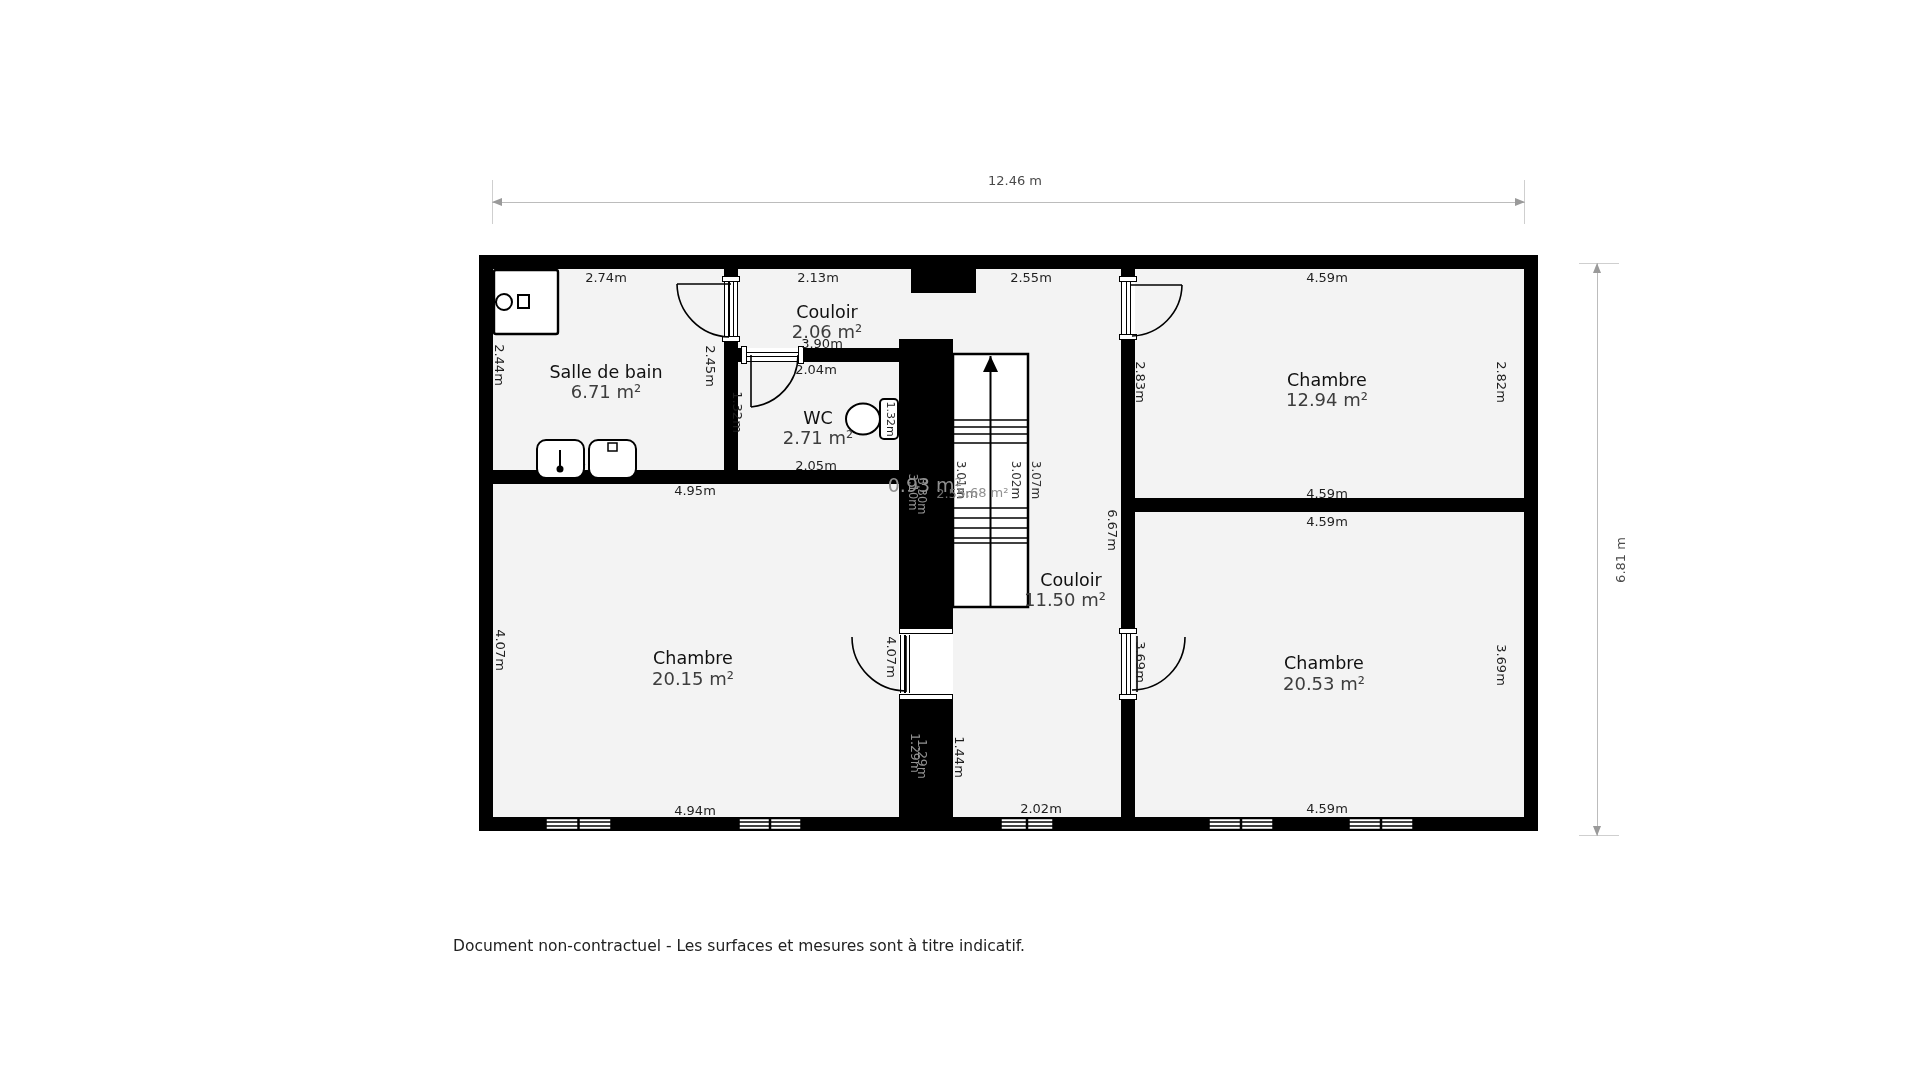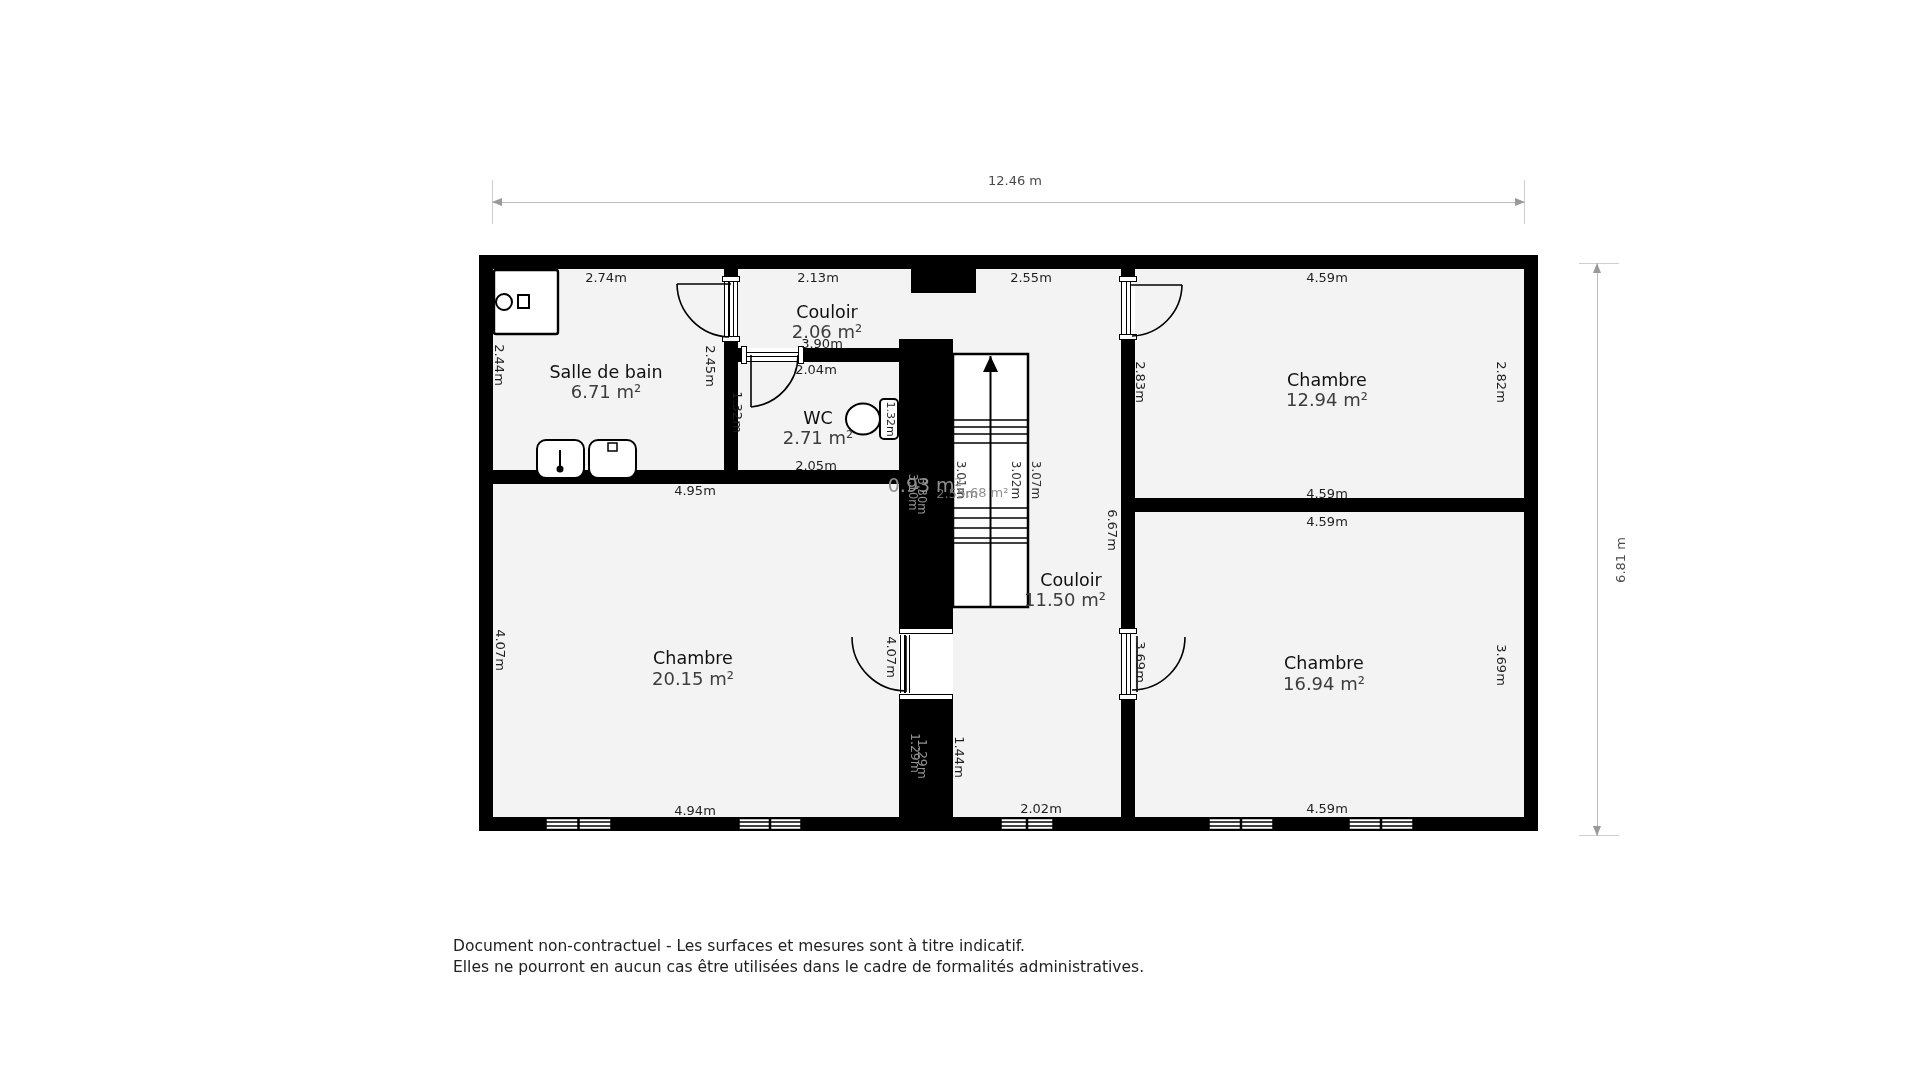--- a/index.html
+++ b/index.html
@@ -141,21 +141,21 @@
   <span class="lbl gray" style="left:504px;top:237px;font-size:13px;">5.68 m²</span>
   <span class="lbl v gray" style="left:434px;top:237px;">3.10m</span>
   <span class="lbl v gray" style="left:443px;top:241px;">3.30m</span>
   <span class="lbl v gray" style="left:436px;top:498px;font-size:12.5px;">1.29m</span>
   <span class="lbl v gray" style="left:443px;top:504px;font-size:12.5px;">1.29m</span>
 
   <span class="lbl" style="left:848px;top:266px;">4.59m</span>
   <span class="lbl v" style="left:661px;top:407px;z-index:4;">3.69m</span>
   <span class="lbl v" style="left:1022px;top:410px;">3.69m</span>
   <span class="lbl title" style="left:845px;top:408px;">Chambre</span>
-  <span class="lbl area" style="left:845px;top:428px;">16.94 m²</span>
+  <span class="lbl area" style="left:845px;top:428px;">20.53 m²</span>
   <span class="lbl" style="left:848px;top:553px;">4.59m</span>
 
   <svg class="linework" width="1059" height="576" viewBox="0 0 1059 576" fill="none" stroke="#000">
 
     <g stroke-width="1.6">
       <path d="M 252,29 H 198"></path>
       <path d="M 198,29 A 54,54 0 0 0 250,82"></path>
     </g>
     <g stroke-width="1.6">
       <path d="M 272,100 V 152"></path>
@@ -242,14 +242,13 @@
         <line x1="870" y1="567" x2="934" y2="567"></line>
           <line x1="870" y1="571" x2="934" y2="571"></line>
         <line x1="902" y1="563" x2="902" y2="575" stroke-width="2.5"></line>
       </g>
     </g>
   </svg>
 </div>
 
 <div id="footer">
   <div>Document non-contractuel - Les surfaces et mesures sont à titre indicatif.</div>
-  <div>Elles ne pourront en aucun cas être utilisées dans le cadre de formalités administratives.</div>
 </div>
 
 </body></html>

